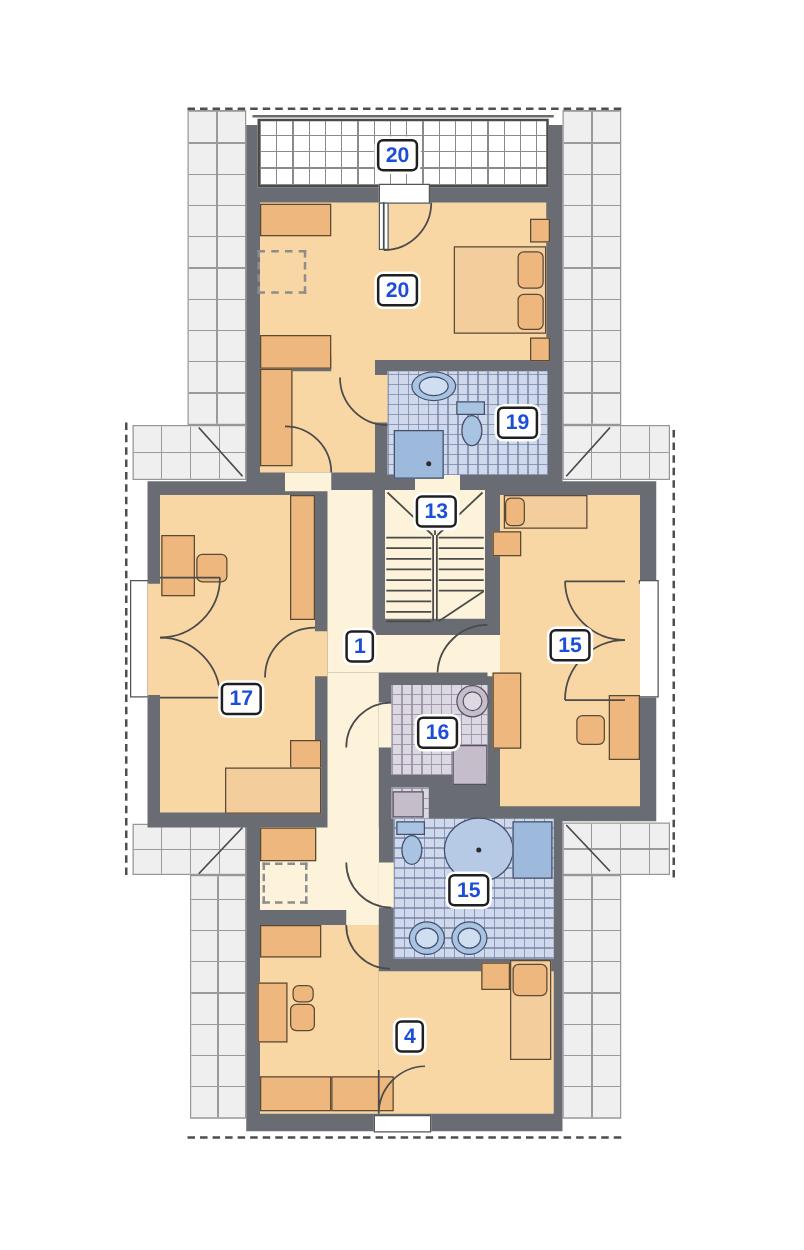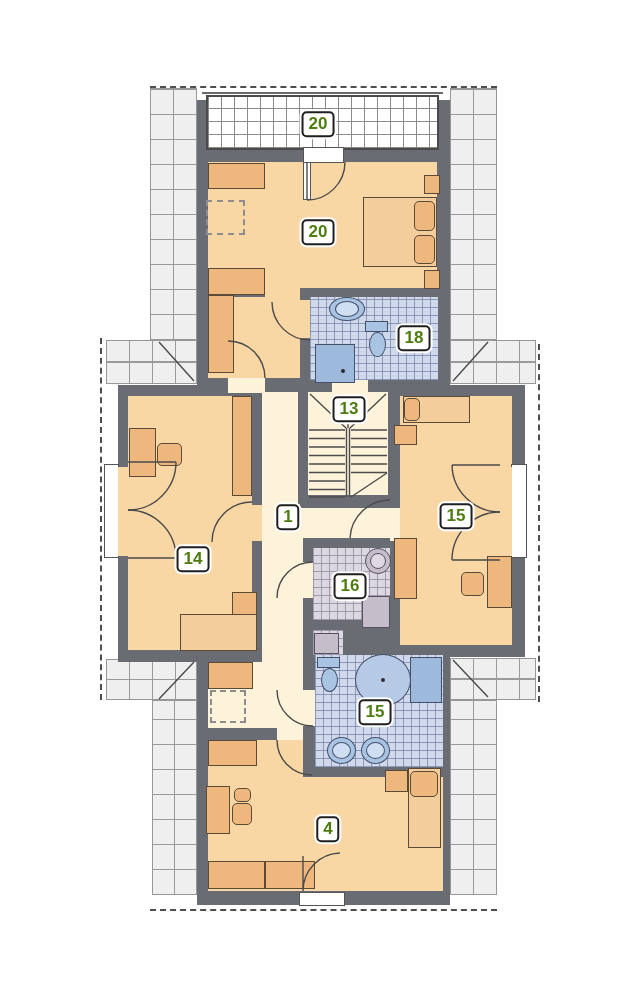--- a/index.html
+++ b/index.html
@@ -33,21 +33,21 @@
                      repeating-linear-gradient(0deg,#8a8a8a 0 1px,transparent 1px 13px);}
   .hatch-v{background-color:#fff;border:1px solid #979797;box-sizing:border-box;
     background-image:linear-gradient(90deg,transparent calc(50% - .6px),#9a9a9a calc(50% - .6px) calc(50% + .6px),transparent calc(50% + .6px)),
                      repeating-linear-gradient(0deg,#efefef 0 24px,#9a9a9a 24px 25px);}
   .hatch-h{background-color:#fff;border:1px solid #979797;box-sizing:border-box;
     background-image:linear-gradient(0deg,transparent calc(50% - .6px),#9a9a9a calc(50% - .6px) calc(50% + .6px),transparent calc(50% + .6px)),
                      repeating-linear-gradient(90deg,#efefef 0 22px,#9a9a9a 22px 23px);}
   .dash-h{border-top:2.5px dashed #4e4e4e;height:0;}
   .dash-v{border-left:2.5px dashed #4e4e4e;width:0;}
   .rlabel{position:absolute;transform:translate(-50%,-50%);background:#fff;border:2.2px solid #1f1f1f;
-    border-radius:5px;padding:1px 5px;font-weight:bold;font-size:17px;color:#4d7c0f;
+    border-radius:5px;padding:1px 5px;font-weight:bold;font-size:17px;color:#1d4ed8;
     box-shadow:0 0 0 2px #ffffff;line-height:1.15;z-index:9;}
   svg.lines{position:absolute;left:0;top:0;z-index:8;pointer-events:none;}
 </style>
 </head>
 <body>
 
 <div class="plan">
 
   <div class="abs dash-h" style="left:150px;top:86px;width:347px;"></div>
   <div class="abs dash-h" style="left:150px;top:909px;width:347px;"></div>
@@ -178,22 +178,22 @@
       <path d="M303 891A38 38 0 0 1 340 853M303 891V856"></path>
       <path d="M176 462A48 48 0 0 1 128 510M128 462H176"></path>
       <path d="M176 558A48 48 0 0 0 128 510M128 558H176"></path>
       <path d="M452 465A48 48 0 0 0 500 512M452 465H500"></path>
       <path d="M452 560A48 48 0 0 1 500 512M452 560H500"></path>
     </g>
   </svg>
 
   <div class="rlabel" style="left:318px;top:124px;">20</div>
   <div class="rlabel" style="left:318px;top:232px;">20</div>
-  <div class="rlabel" style="left:414px;top:338px;">18</div>
+  <div class="rlabel" style="left:414px;top:338px;">19</div>
   <div class="rlabel" style="left:349px;top:409px;">13</div>
   <div class="rlabel" style="left:288px;top:517px;">1</div>
   <div class="rlabel" style="left:456px;top:516px;">15</div>
-  <div class="rlabel" style="left:193px;top:559px;">14</div>
+  <div class="rlabel" style="left:193px;top:559px;">17</div>
   <div class="rlabel" style="left:350px;top:586px;">16</div>
   <div class="rlabel" style="left:351px;top:712px;margin-left:24px;">15</div>
   <div class="rlabel" style="left:328px;top:829px;">4</div>
 
 </div>
 
 </body></html>

